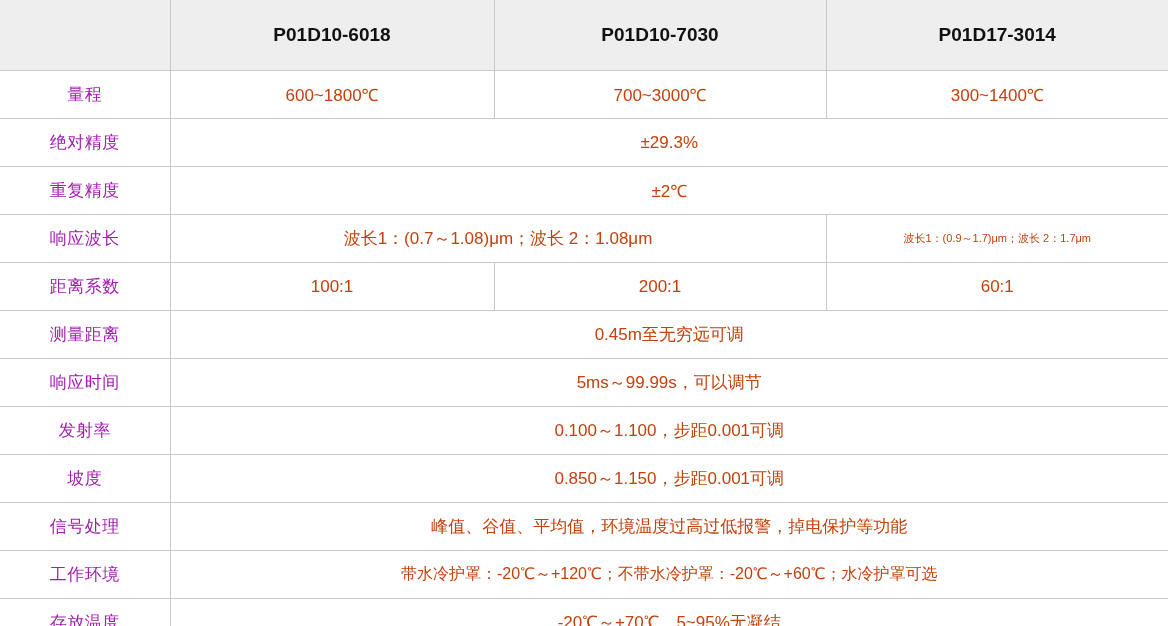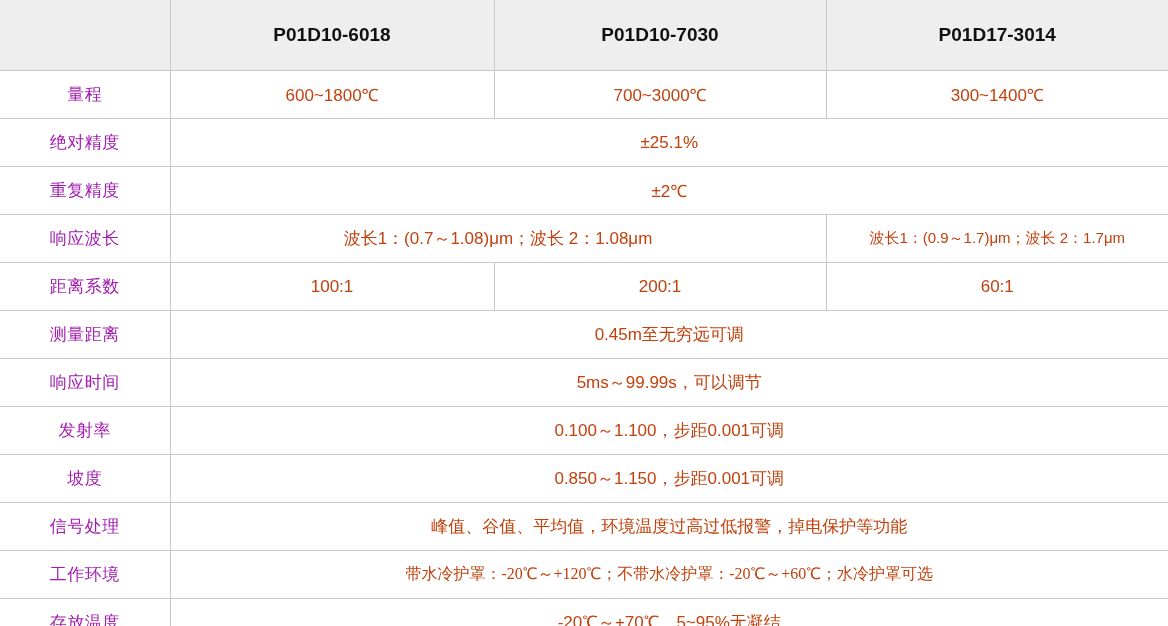--- a/index.html
+++ b/index.html
@@ -59,25 +59,24 @@
     font-weight: bold;
     font-size: 17px;
     color: #a21caf;
     letter-spacing: 0.5px;
   }
   .val {
     font-size: 17px;
     color: #c2410c;
   }
   .val.small {
-    font-size: 15px;
+    font-size: 11px;
   }
   .val.smallish {
     font-size: 16px;
-    font-family: Liberation Serif, serif;
   }
   tbody tr {
     height: 40px;
   }
 </style>
 </head>
 <body>
 
 <table class="spec-table">
   <colgroup>
@@ -94,21 +93,21 @@
       <td>P01D17-3014</td>
     </tr>
   <tr>
         <td class="rowlabel">量程</td>
         <td class="val">600~1800℃</td>
         <td class="val">700~3000℃</td>
         <td class="val">300~1400℃</td>
       </tr>
       <tr>
         <td class="rowlabel">绝对精度</td>
-        <td class="val" colspan="3">±25.1%</td>
+        <td class="val" colspan="3">±29.3%</td>
       </tr>
       <tr>
         <td class="rowlabel">重复精度</td>
         <td class="val" colspan="3">±2℃</td>
       </tr>
       <tr>
         <td class="rowlabel">响应波长</td>
         <td class="val" colspan="2">波长1：(0.7～1.08)μm；波长 2：1.08μm</td>
         <td class="val small">波长1：(0.9～1.7)μm；波长 2：1.7μm</td>
       </tr>

